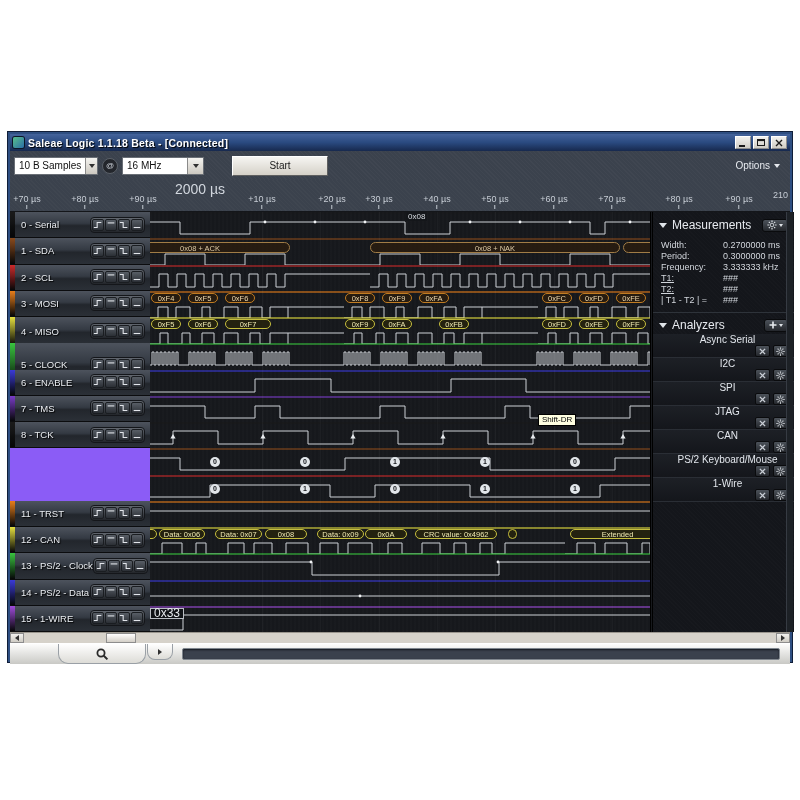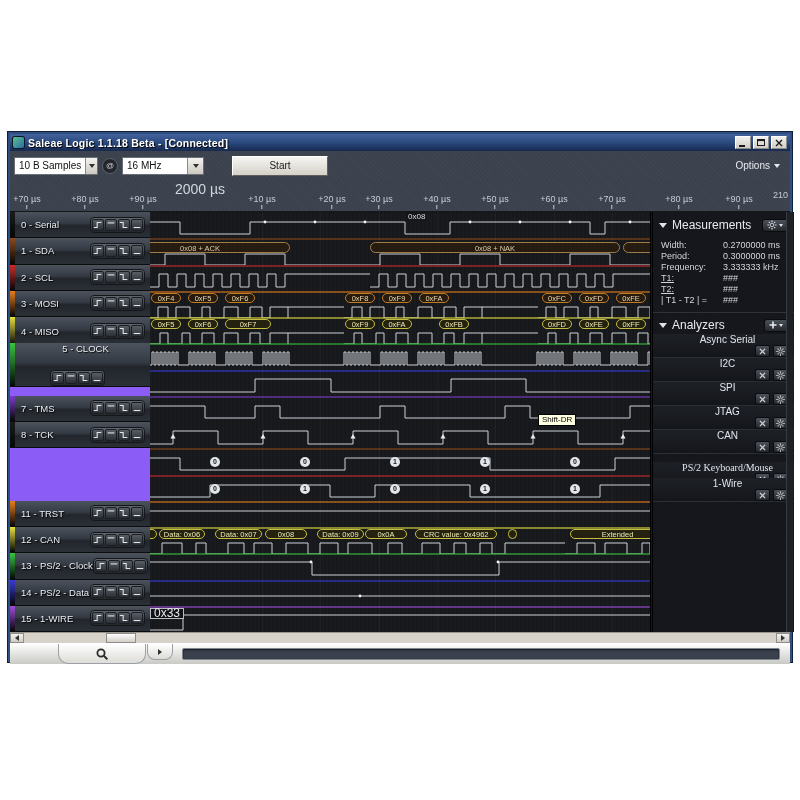--- a/index.html
+++ b/index.html
@@ -312,23 +312,49 @@
                 <path d="M1,2 H5 V8 H10" fill="none" stroke="#e3e6eb" stroke-width="1.3"></path>
               </svg>
             </span>
             <span class="trig-btn">
               <svg width="11" height="10" viewBox="0 0 12 10">
                 <path d="M2,8 H10" fill="none" stroke="#e3e6eb" stroke-width="1.3"></path>
               </svg>
             </span>
           </span>
         </div>
-        <div class="ch-row" style="top: 131.25px; height: 44px; flex-direction: column;">
+        <div class="ch-row" style="top: 131.25px; height: 44px;">
           <span class="ch-strip" style="background: linear-gradient(rgb(56, 196, 62), rgba(0, 0, 0, 0.85));"></span>
           <span class="ch-label">5 - CLOCK</span>
+          <span class="trig-group">
+            <span class="trig-btn">
+              <svg width="11" height="10" viewBox="0 0 12 10">
+                <path d="M1,8 H5 V2 H10" fill="none" stroke="#e3e6eb" stroke-width="1.3"></path>
+              </svg>
+            </span>
+            <span class="trig-btn">
+              <svg width="11" height="10" viewBox="0 0 12 10">
+                <path d="M2,2.5 H10" fill="none" stroke="#e3e6eb" stroke-width="1.3"></path>
+              </svg>
+            </span>
+            <span class="trig-btn">
+              <svg width="11" height="10" viewBox="0 0 12 10">
+                <path d="M1,2 H5 V8 H10" fill="none" stroke="#e3e6eb" stroke-width="1.3"></path>
+              </svg>
+            </span>
+            <span class="trig-btn">
+              <svg width="11" height="10" viewBox="0 0 12 10">
+                <path d="M2,8 H10" fill="none" stroke="#e3e6eb" stroke-width="1.3"></path>
+              </svg>
+            </span>
+          </span>
+        </div>
+        <div class="ch-row" style="top: 157.5px; height: 26.25px;">
+          <span class="ch-strip" style="background: linear-gradient(rgb(58, 58, 216), rgba(0, 0, 0, 0.85));"></span>
+          <span class="ch-label">6 - ENABLE</span>
           <span class="trig-group">
             <span class="trig-btn">
               <svg width="11" height="10" viewBox="0 0 12 10">
                 <path d="M1,8 H5 V2 H10" fill="none" stroke="#e3e6eb" stroke-width="1.3"></path>
               </svg>
             </span>
             <span class="trig-btn">
               <svg width="11" height="10" viewBox="0 0 12 10">
                 <path d="M2,2.5 H10" fill="none" stroke="#e3e6eb" stroke-width="1.3"></path>
               </svg>
@@ -811,21 +837,21 @@
               <span class="sq-btn">
                 <svg width="9" height="9" viewBox="0 0 12 12">
                   <circle cx="6" cy="6" r="2.2" fill="none" stroke="#dfe3e8"></circle>
                   <g stroke="#dfe3e8" stroke-width="1.4">
                     <path d="M6,0.5 V2.3 M6,9.7 V11.5 M0.5,6 H2.3 M9.7,6 H11.5 M2.2,2.2 L3.4,3.4 M8.6,8.6 L9.8,9.8 M2.2,9.8 L3.4,8.6 M8.6,3.4 L9.8,2.2"></path>
                   </g>
                 </svg>
               </span>
             </span>
           </div>
-          <div class="an-item" style="top: 250px; font-family: Liberation Serif, serif;">
+          <div class="an-item" style="top: 242px;">
             <span>PS/2 Keyboard/Mouse</span>
             <span class="an-btns">
               <span class="sq-btn">
                 <svg width="7" height="7" viewBox="0 0 8 8">
                   <path d="M1,1 L7,7 M7,1 L1,7" stroke="#c9ced5" stroke-width="1.5"></path>
                 </svg>
               </span>
               <span class="sq-btn">
                 <svg width="9" height="9" viewBox="0 0 12 12">
                   <circle cx="6" cy="6" r="2.2" fill="none" stroke="#dfe3e8"></circle>

